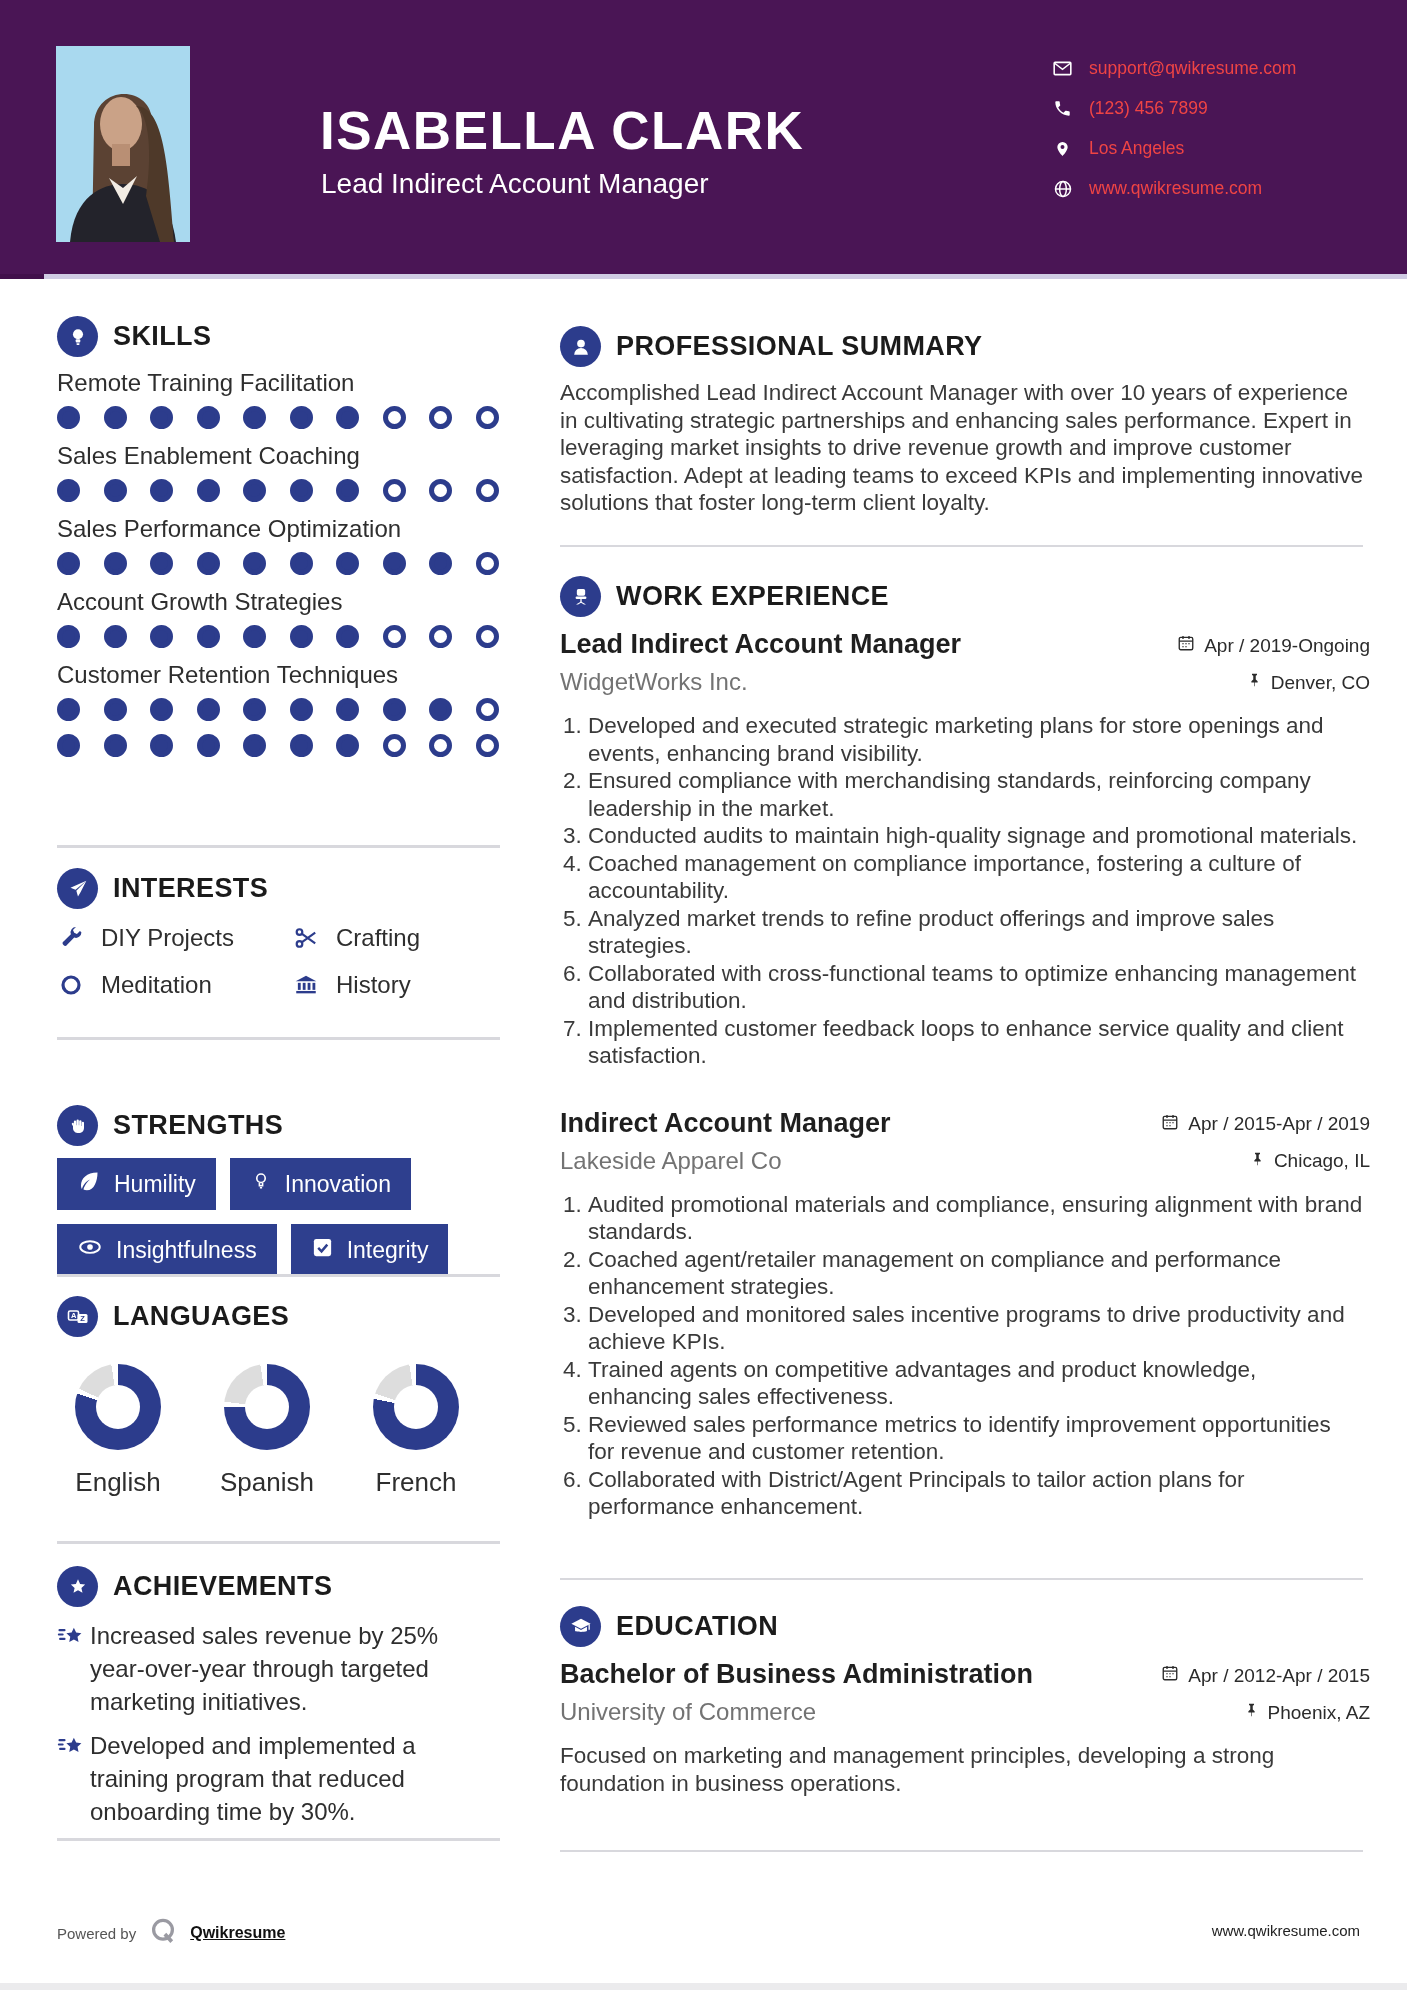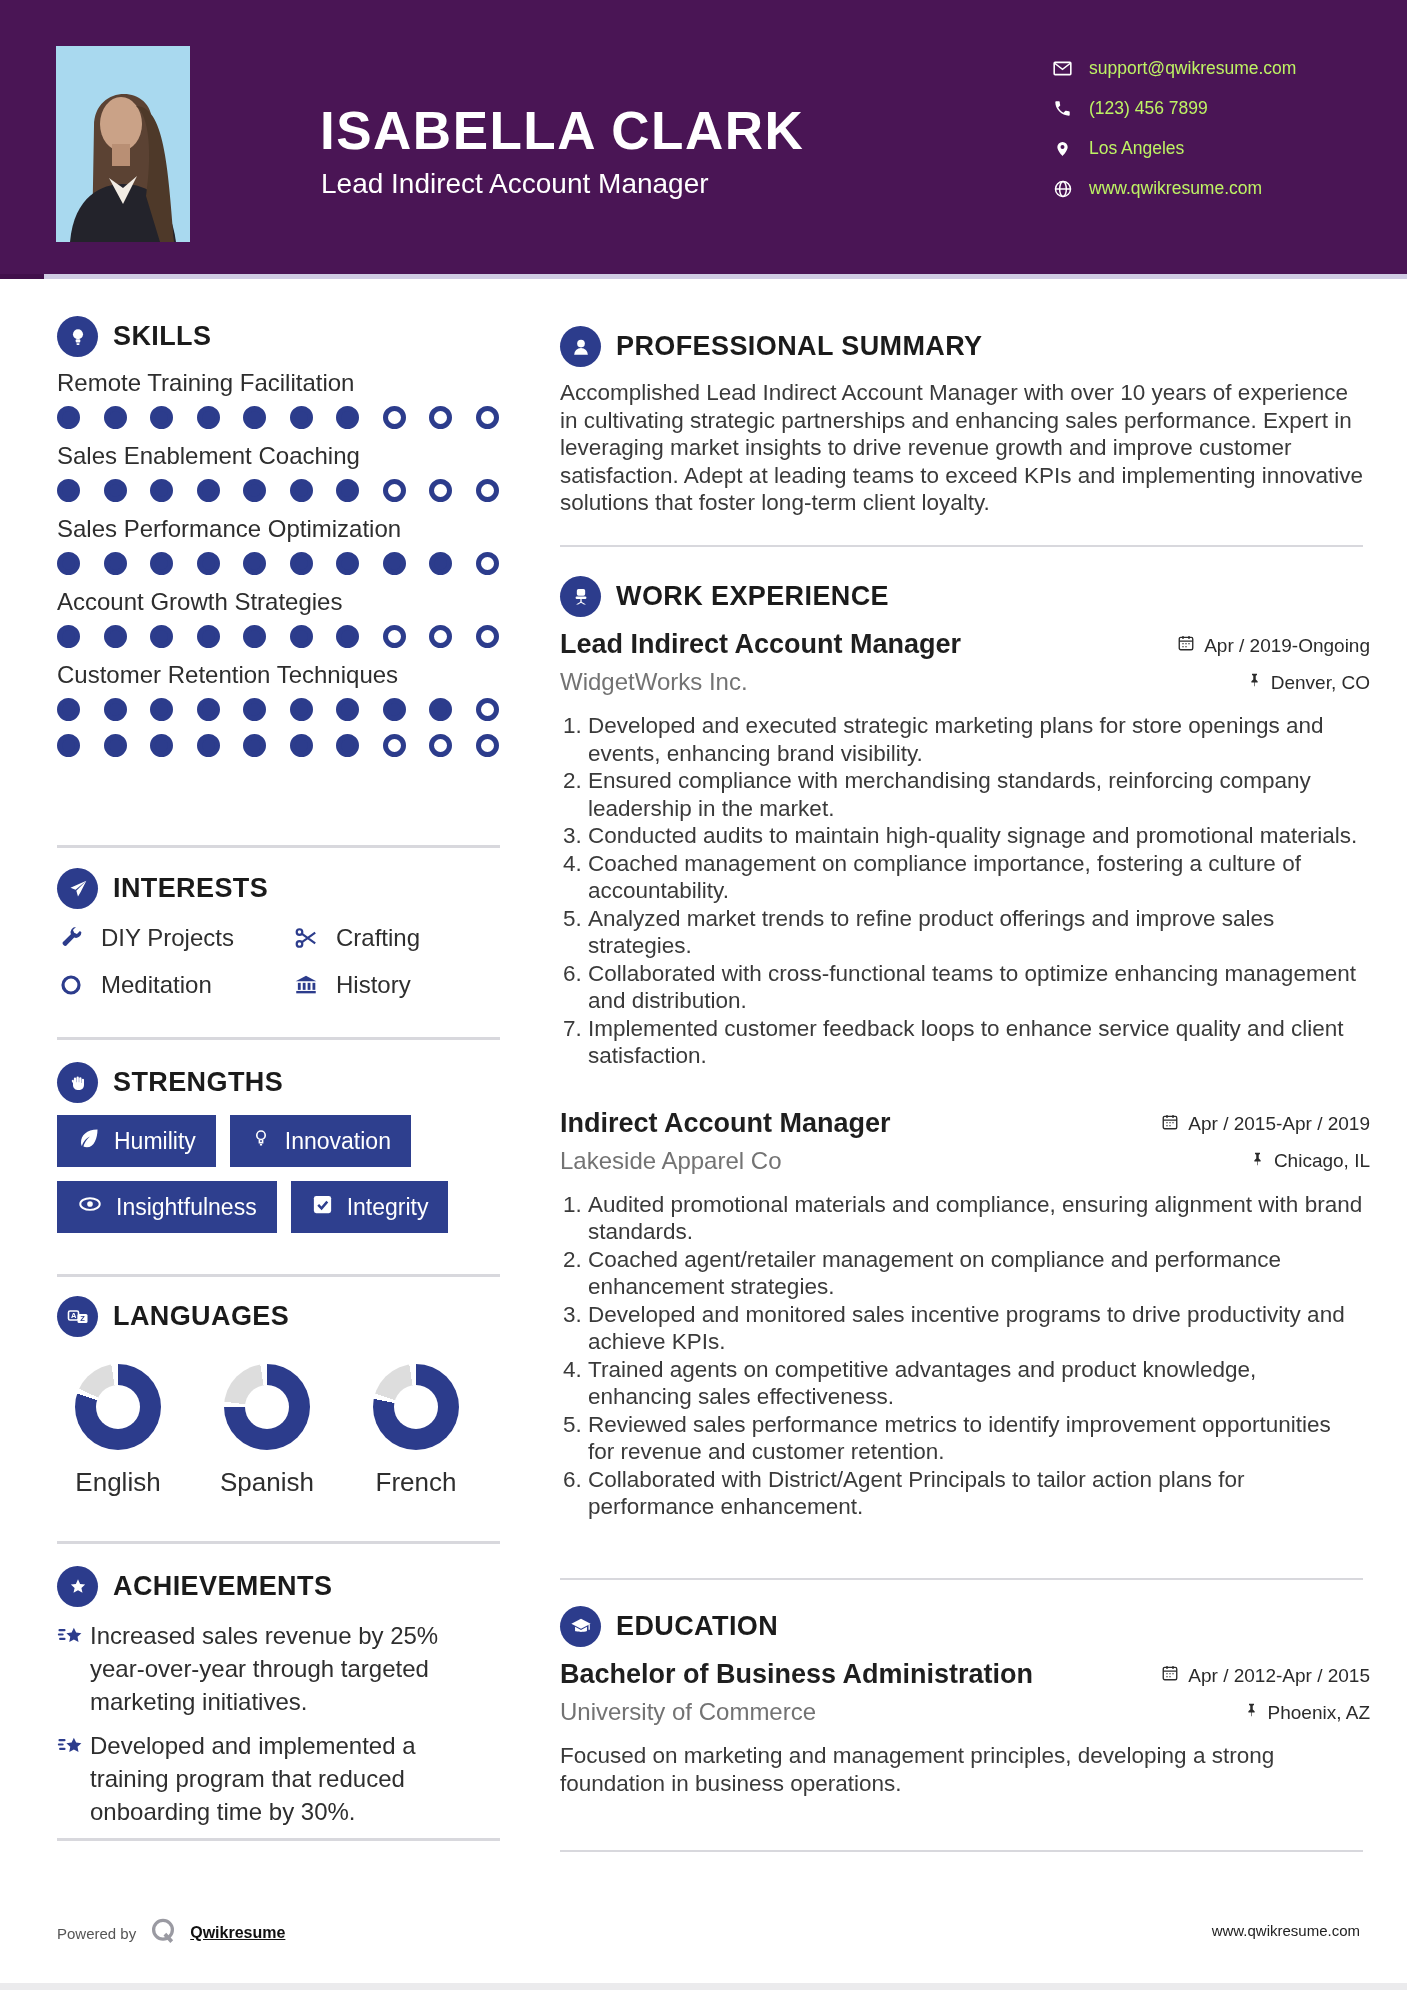--- a/index.html
+++ b/index.html
@@ -10,21 +10,21 @@
   
   .hdr { position:absolute; left:0; top:0; width:1407px; height:274px; background:#4a1555; }
   .hdr-underline { position:absolute; left:0; top:274px; width:1407px; height:5px; background:#cfcbe3; }
   .hdr-underline-notch { position:absolute; left:0; top:274px; width:44px; height:5px; background:#41104b; }
   .photo { position:absolute; left:56px; top:46px; width:134px; height:196px; }
   .hdr-name { position:absolute; left:320px; top:100px; color:#fff; font-size:53px; font-weight:bold; letter-spacing:1.5px; }
   .hdr-title { position:absolute; left:321px; top:168px; color:#fff; font-size:28px; font-weight:400; }
   .contact { position:absolute; left:1052px; top:58px; }
   .contact-row { display:flex; align-items:center; gap:16px; margin-bottom:19px; }
   .contact-row .cicon { width:21px; height:21px; flex:0 0 21px; display:flex; align-items:center; justify-content:center; }
-  .contact-row span.ctext { color:#bef264; font-size:17.5px; }
+  .contact-row span.ctext { color:#ef4444; font-size:17.5px; }
 
   
   .sec { position:absolute; }
   .sec-head { display:flex; align-items:center; gap:15px; margin-bottom:12px; }
   .sec-head .circ { width:41px; height:41px; border-radius:50%; background:#2c3c8c; display:flex; align-items:center; justify-content:center; flex:0 0 41px; }
   .sec-head h2 { font-size:27px; font-weight:bold; color:#1b1b1b; letter-spacing:.4px; }
   .divider { position:absolute; height:3px; background:#d8d8dd; }
 
   
   .skill { margin-bottom:13px; }
@@ -290,21 +290,21 @@
               <rect x="3" y="17.5" width="18" height="2.2"></rect>
             </svg>
         </span>
         <span>History</span>
       </div>
     </div>
   </div>
 
   <div class="divider" style="left:57px; top:1037px; width:443px;"></div>
 
-  <div class="sec" style="left:57px; top:1062px; width:450px;">
+  <div class="sec" style="left:57px; top:1105px; width:450px;">
     <div class="sec-head">
       <span class="circ">
         <svg width="20" height="20" viewBox="0 0 24 24" fill="#fff">
             <path d="M7 11V6.8a1.4 1.4 0 0 1 2.8 0V11h.4V5.6a1.4 1.4 0 0 1 2.8 0V11h.4V6.4a1.4 1.4 0 0 1 2.8 0V12h.4V8.2a1.3 1.3 0 0 1 2.6 0V14c0 4-2.6 6.5-6.4 6.5S6 18.2 6 14.6v-2.2L4.6 10a1.3 1.3 0 0 1 2.2-1.3z"></path>
           </svg>
       </span>
       <h2>STRENGTHS</h2>
     </div>
     <div class="badges">
       <span class="badge">

